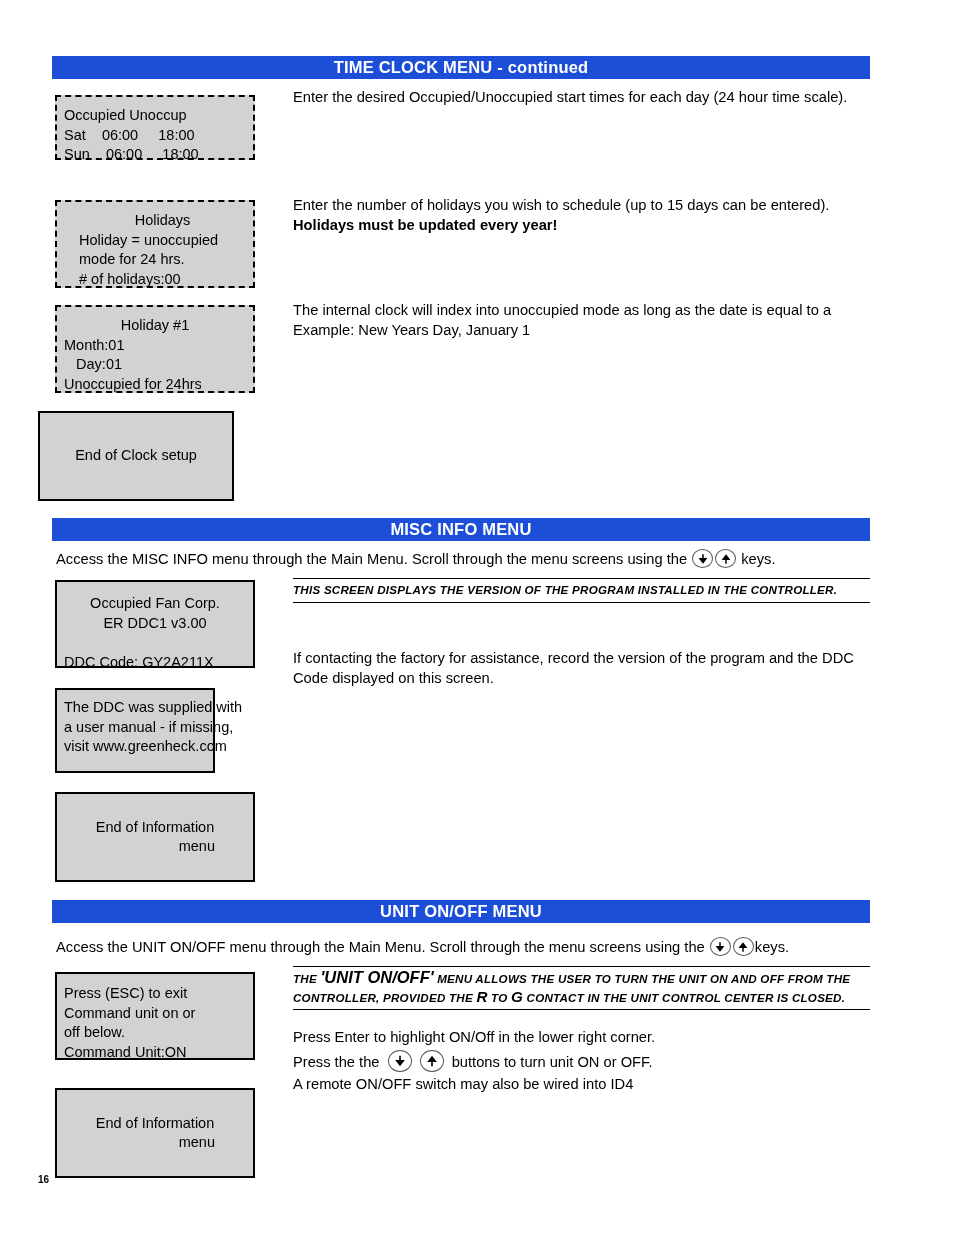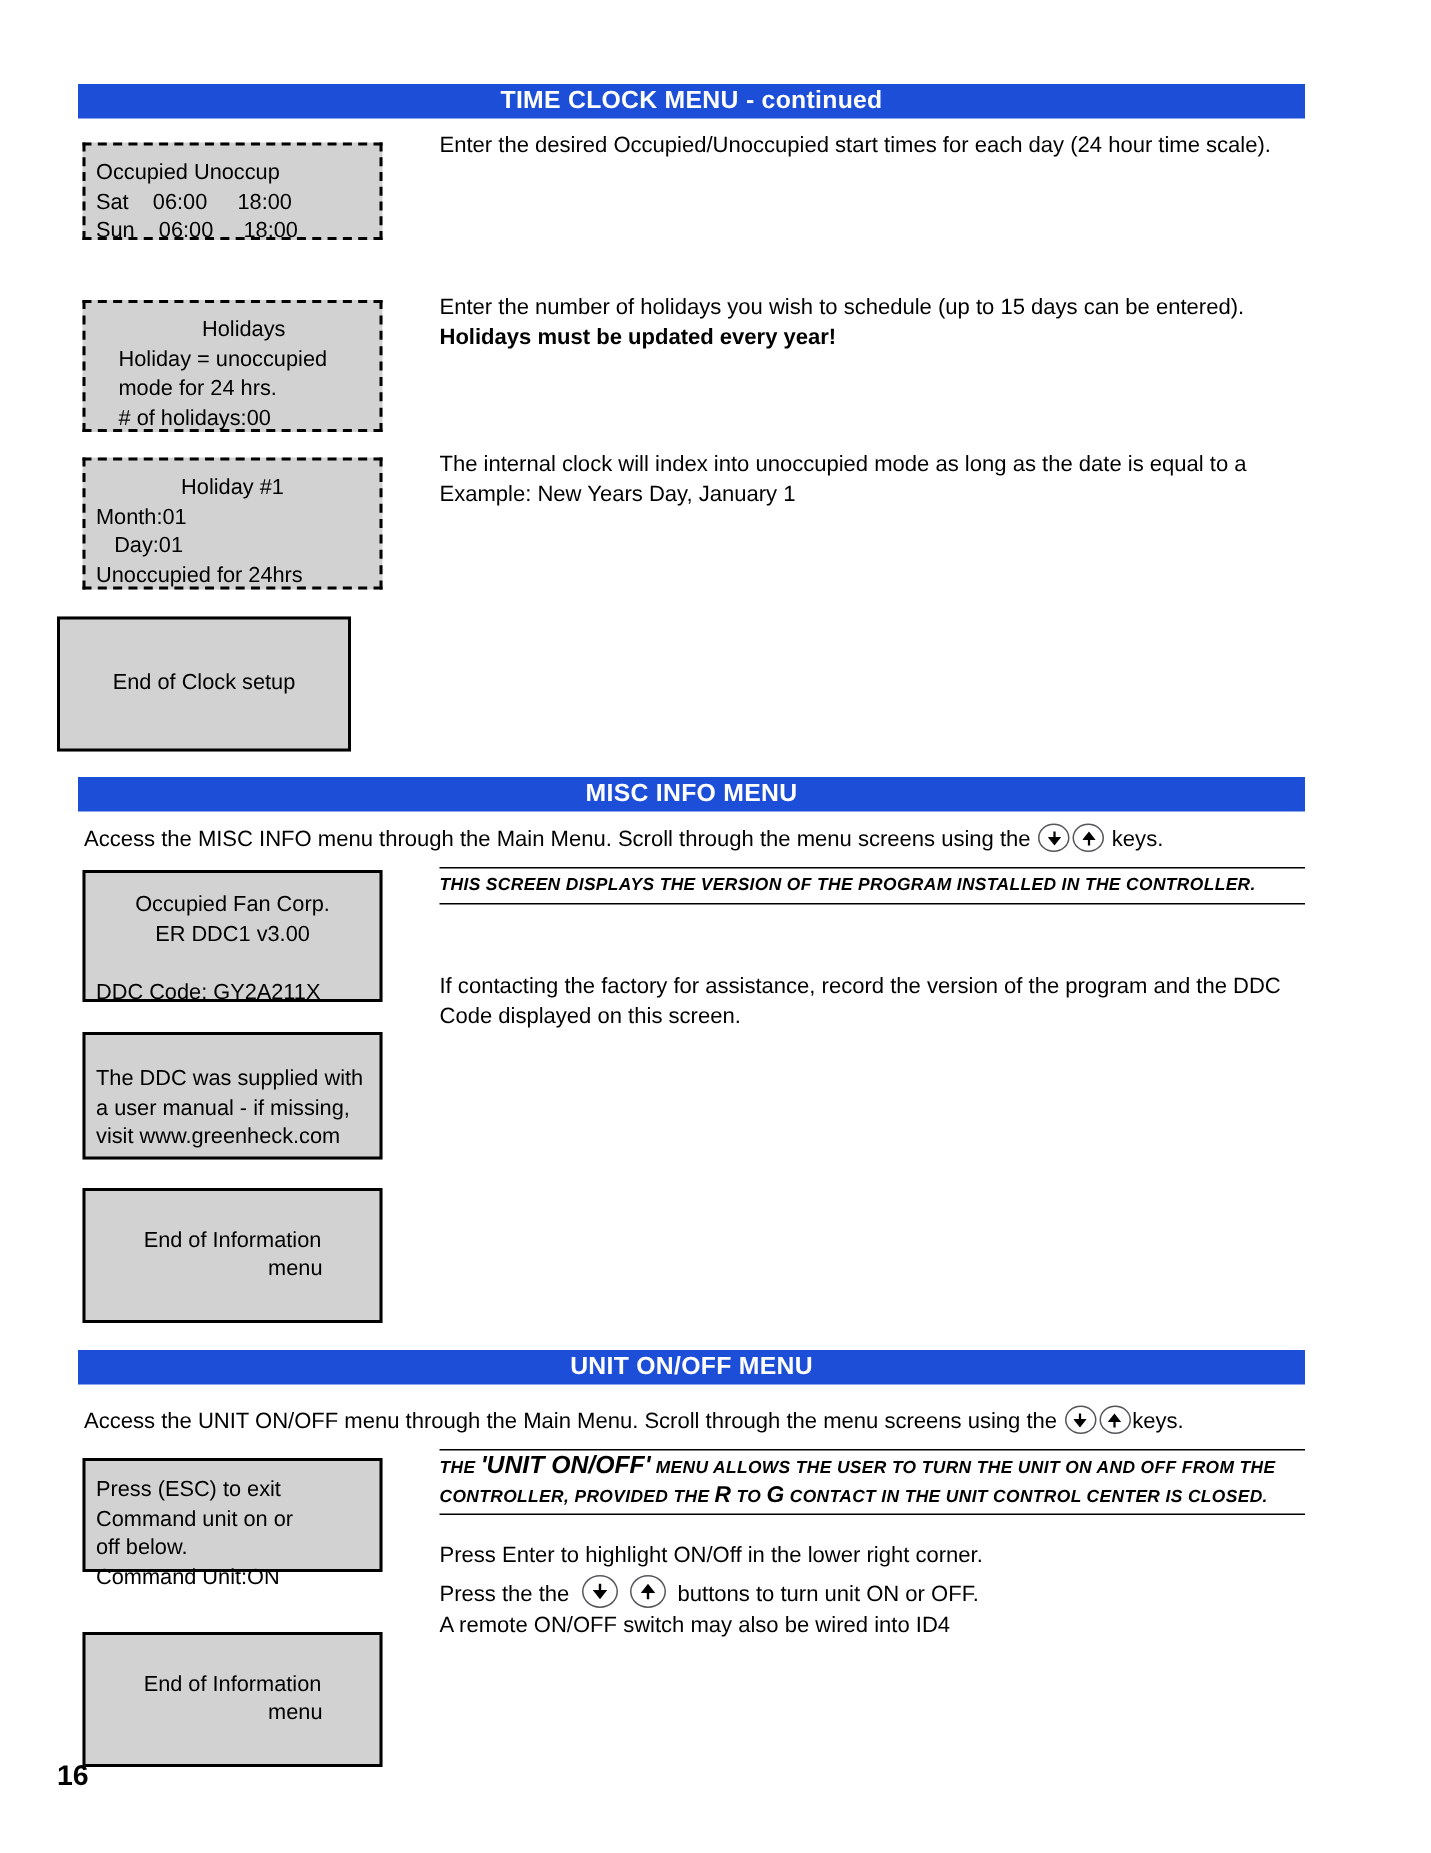--- a/index.html
+++ b/index.html
@@ -132,21 +132,21 @@
   .sc .big {
     font-size: 16.5px;
     letter-spacing: 0;
   }
 
   
   .page-number {
     position: absolute;
     left: 38px;
     top: 1174px;
-    font-size: 19px;
+    font-size: 10px;
     font-weight: bold;
   }
 </style>
 </head>
 <body>
 
 <div class="page">
 
   <div class="section-bar" style="top:56px;">
     <span>TIME CLOCK MENU</span><span class="suffix"> - continued</span>
@@ -209,21 +209,21 @@
 
   <div class="smallcaps-block" style="left:293px; top:578px; width:577px;">
     <div class="sc">This screen displays the version of the program installed in the controller.</div>
   </div>
 
   <div class="body-text" style="left:293px; top:621px; width:580px;margin-top:28px;">
     <div>If contacting the factory for assistance, record the version of the program and the DDC</div>
     <div>Code displayed on this screen.</div>
   </div>
 
-  <div class="lcd solid" style="left:55px; top:688px; width:200px; height:85px; padding-top:20px;">
+  <div class="lcd solid" style="left:55px; top:688px; width:160px; height:85px; padding-top:8px;">
     <span class="ln">The DDC was supplied with</span>
     <span class="ln">a user manual - if missing,</span>
     <span class="ln">visit www.greenheck.com</span>
   </div>
 
   <div class="lcd solid vcenter" style="left:55px; top:792px; width:200px; height:90px;">
     <span class="ln center">End of Information</span>
     <span class="ln center" style="text-align:right; padding-right:38px;">menu</span>
   </div>
 
@@ -232,21 +232,21 @@
   </div>
 
   <div class="access-line" style="top:937px;">
     <span>Access the </span><b>UNIT ON/OFF</b><span> menu through the Main Menu. Scroll through the menu screens using the </span><span class="keycap"><svg width="9" height="11" viewBox="0 0 9 11">
           <path d="M4.5 0.8 L4.5 7.2 M1.6 5.3 L4.5 9.0 L7.4 5.3 Z" stroke="#000" stroke-width="1.5" fill="#000"></path>
         </svg></span><span class="keycap"><svg width="9" height="11" viewBox="0 0 9 11">
           <path d="M4.5 10.2 L4.5 3.8 M1.6 5.7 L4.5 2.0 L7.4 5.7 Z" stroke="#000" stroke-width="1.5" fill="#000"></path>
         </svg></span><span>keys.</span>
   </div>
 
-  <div class="lcd solid" style="left:55px; top:972px; width:200px; height:76px; padding-top:10px;">
+  <div class="lcd solid" style="left:55px; top:972px; width:200px; height:88px; padding-top:10px;">
     <span class="ln">Press (ESC) to exit</span>
     <span class="ln">Command unit on or</span>
     <span class="ln">off below.</span>
     <span class="ln">Command Unit:ON</span>
   </div>
 
   <div class="smallcaps-block" style="left:293px; top:966px; width:577px;">
     <div class="sc"><span>The </span><span class="big">'UNIT ON/OFF'</span><span> menu allows the user to turn the unit on and off from the controller, provided the </span><span class="cap">R</span><span> to </span><span class="cap">G</span><span> contact in the unit control center is closed.</span></div>
   </div>
 

